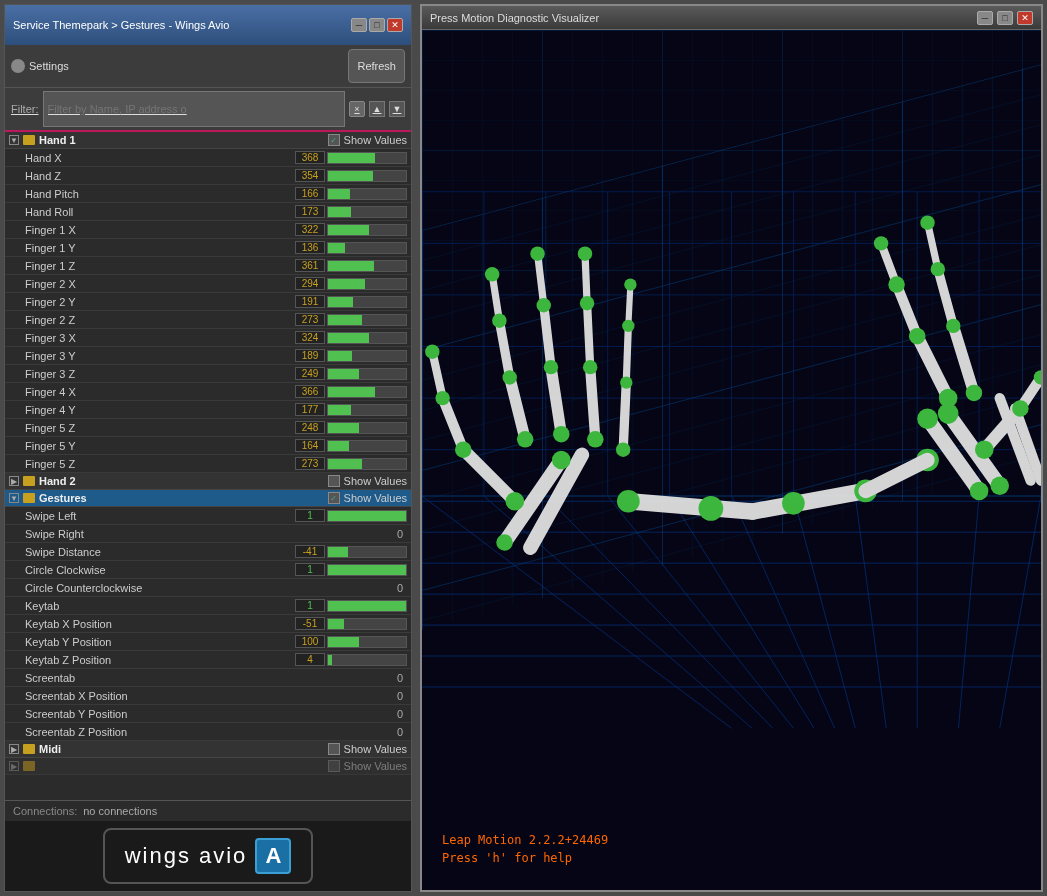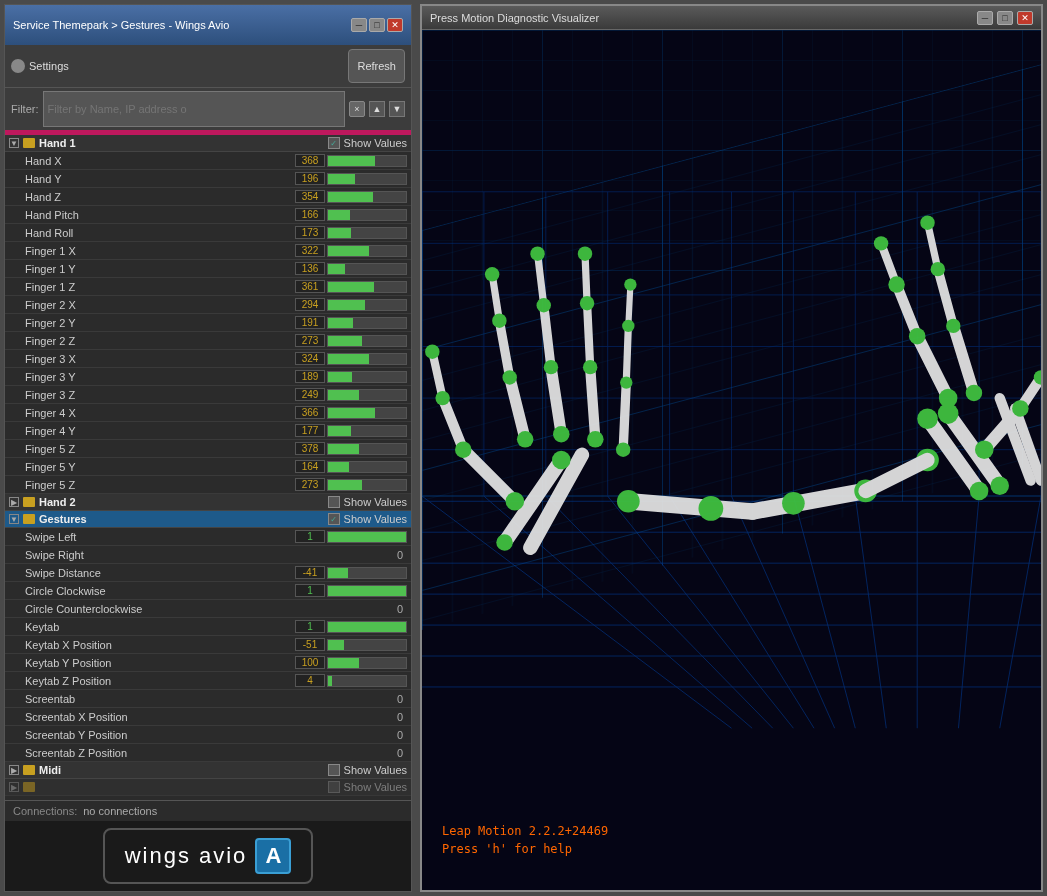--- a/index.html
+++ b/index.html
@@ -86,21 +86,22 @@
       font-size: 11px;
       border-radius: 4px;
     }
 
     .filter-bar {
       background: #3c3c3c;
       padding: 3px 6px;
       display: flex;
       align-items: center;
       gap: 4px;
-      border-bottom: 5px solid #be185d;
+      border-bottom: 2px solid #be185d;
+      text-decoration: underline;
     }
     .filter-label { color: #aaa; font-size: 11px; }
     .filter-input {
       flex: 1;
       background: #555;
       border: 1px solid #777;
       color: #ddd;
       padding: 11px 4px;
       font-size: 11px;
     }
@@ -316,21 +317,21 @@
     
     .grid-svg {
       position: absolute;
       top: 0; left: 0;
       width: 100%;
       height: 100%;
     }
 
     .viz-overlay {
       position: absolute;
-      bottom: 32px;
+      bottom: 23px;
       left: 20px;
       color: #ff6600;
       font-size: 12px;
       font-family: monospace;
       line-height: 1.5;
     }
 
     
     .hand-scene {
       position: absolute;
@@ -403,27 +404,20 @@
 
     <div id="hand1-rows">
     <div class="tree-row">
       <span class="row-label">Hand X</span>
       <span class="value-badge">368</span>
       <div class="progress-bar-container">
         <div class="progress-bar-fill" style="width:60%"></div>
       </div>
     </div>
         <div class="tree-row">
-      <span class="row-label">Hand Y</span>
-      <span class="value-badge">196</span>
-      <div class="progress-bar-container">
-        <div class="progress-bar-fill" style="width:35%"></div>
-      </div>
-    </div>
-        <div class="tree-row">
       <span class="row-label">Hand Z</span>
       <span class="value-badge">354</span>
       <div class="progress-bar-container">
         <div class="progress-bar-fill" style="width:58%"></div>
       </div>
     </div>
         <div class="tree-row">
       <span class="row-label">Hand Pitch</span>
       <span class="value-badge">166</span>
       <div class="progress-bar-container">
@@ -509,21 +503,21 @@
     </div>
         <div class="tree-row">
       <span class="row-label">Finger 4 Y</span>
       <span class="value-badge">177</span>
       <div class="progress-bar-container">
         <div class="progress-bar-fill" style="width:29%"></div>
       </div>
     </div>
         <div class="tree-row">
       <span class="row-label">Finger 5 Z</span>
-      <span class="value-badge">378</span>
+      <span class="value-badge">248</span>
       <div class="progress-bar-container">
         <div class="progress-bar-fill" style="width:40%"></div>
       </div>
     </div>
         <div class="tree-row">
       <span class="row-label">Finger 5 Y</span>
       <span class="value-badge">164</span>
       <div class="progress-bar-container">
         <div class="progress-bar-fill" style="width:27%"></div>
       </div>

